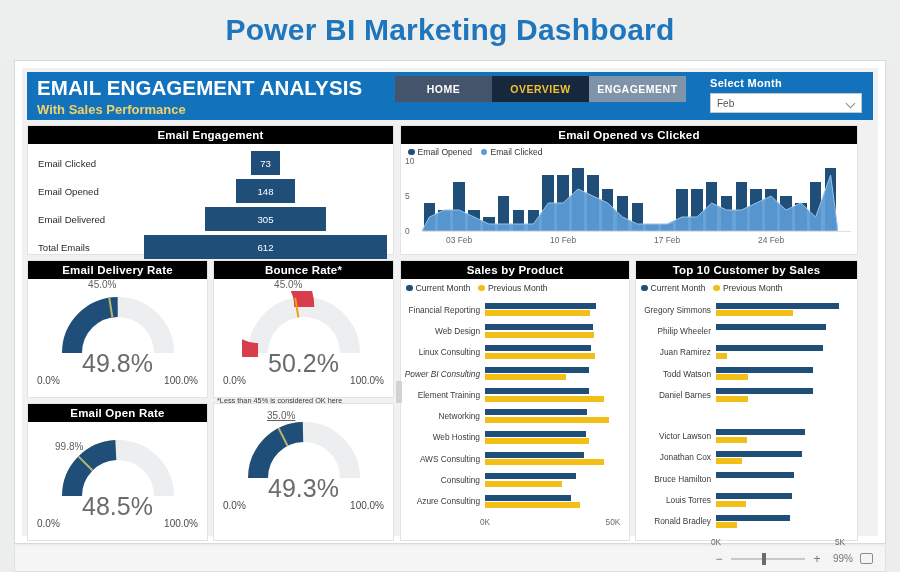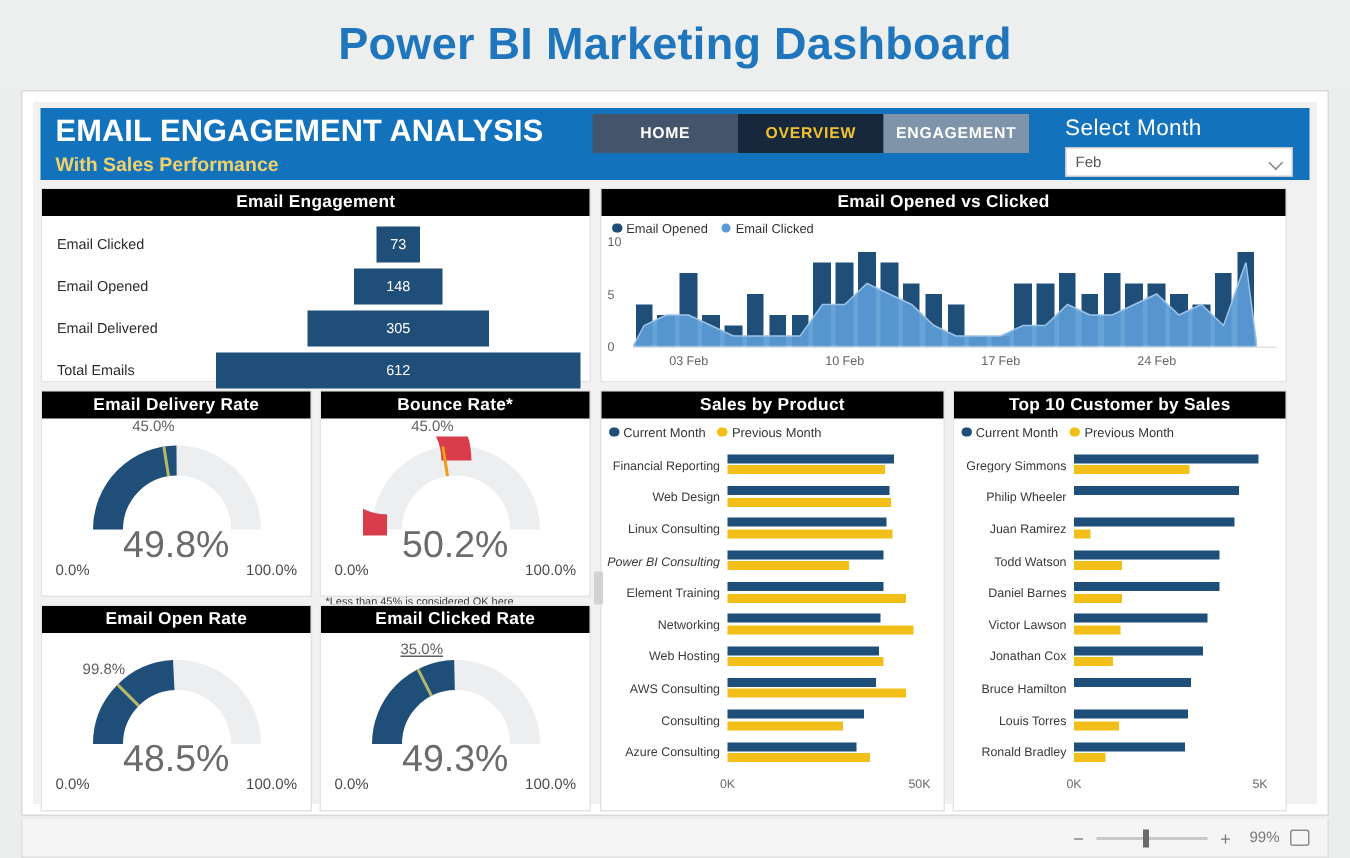--- a/index.html
+++ b/index.html
@@ -59,21 +59,21 @@
     display: flex; align-items: center; justify-content: center;
     font-size: 10.5px; font-weight: bold; letter-spacing: .5px;
     color: #ffffff;
   }
   .nav-home { background: #44556b; }
   .nav-overview { background: #17283c; color: #f2c230; }
   .nav-engagement { background: #7f94a8; }
 
   .monthbox { margin-left: 24px; padding-top: 5px; }
   .month-label {
-    color: #ffffff; font-size: 15px; font-weight: normal;
+    color: #ffffff; font-size: 11px; font-weight: bold;
     letter-spacing: .3px; margin-bottom: 4px;
   }
   .month-select {
     width: 152px; height: 20px; background: #ffffff;
     border: 1px solid #c8c8c8;
     display: flex; align-items: center; justify-content: space-between;
     padding: 0 5px 0 6px;
     font-size: 10px; color: #555;
   }
   .chev { width: 9px; height: 9px; position: relative; }
@@ -353,21 +353,20 @@
             <path d="M 16 61.99999999999999 A 46 46 0 0 1 59.83310326735644 16.051065751749377" stroke="#1f4e79" stroke-width="20" fill="none"></path>
             <line x1="36.54415587728429" y1="36.54415587728428" x2="22.402020253553346" y2="22.40202025355334" stroke="#b8b86a" stroke-width="2"></line>
           </svg>
           <div class="gauge-val">48.5%</div>
           <div class="gauge-target" style="left: 27.0736px; top: 18.5025px;">99.8%</div>
           <div class="gauge-min">0.0%</div>
           <div class="gauge-max">100.0%</div>
         </div>
     </div>
     <div class="card gauge-card" id="g4">
-      <div class="card-hd">Email Clicked Rate</div>
       <div class="gauge-body">
           <svg width="124" height="66" class="gauge-svg">
             <path d="M 16 61.99999999999999 A 46 46 0 1 1 108 62" stroke="#eceef0" stroke-width="20" fill="none"></path>
             <path d="M 16 61.99999999999999 A 46 46 0 0 1 60.98848869974477 16.011122595898733" stroke="#1f4e79" stroke-width="20" fill="none"></path>
             <line x1="45.65634200937632" y1="29.923765129218758" x2="36.57653201458538" y2="12.1036346454514" stroke="#b8b86a" stroke-width="2"></line>
           </svg>
           <div class="gauge-val">49.3%</div>
           <div class="gauge-target" style="left: 53px; top: 5.62954px; text-decoration: underline;">35.0%</div>
           <div class="gauge-min">0.0%</div>
           <div class="gauge-max">100.0%</div>
@@ -506,21 +505,21 @@
               <div class="hbar prev" style="width: 32.24px;"></div>
             </div>
           </div>
           <div class="hbar-row" style="height: 21.3px;">
             <div class="hbar-lbl" style="flex-basis: 80px;">Daniel Barnes</div>
             <div class="hbar-pair">
               <div class="hbar" style="width: 96.72px;"></div>
               <div class="hbar prev" style="width: 32.24px;"></div>
             </div>
           </div>
-          <div class="hbar-row" style="height: 21.3px;">
+          <div class="hbar-row" style="height: 21.3px; margin-top: 20px;">
             <div class="hbar-lbl" style="flex-basis: 80px;">Victor Lawson</div>
             <div class="hbar-pair">
               <div class="hbar" style="width: 89.28px;"></div>
               <div class="hbar prev" style="width: 31px;"></div>
             </div>
           </div>
           <div class="hbar-row" style="height: 21.3px;">
             <div class="hbar-lbl" style="flex-basis: 80px; padding-left: 13px;">Jonathan Cox</div>
             <div class="hbar-pair">
               <div class="hbar" style="width: 85.56px;"></div>

